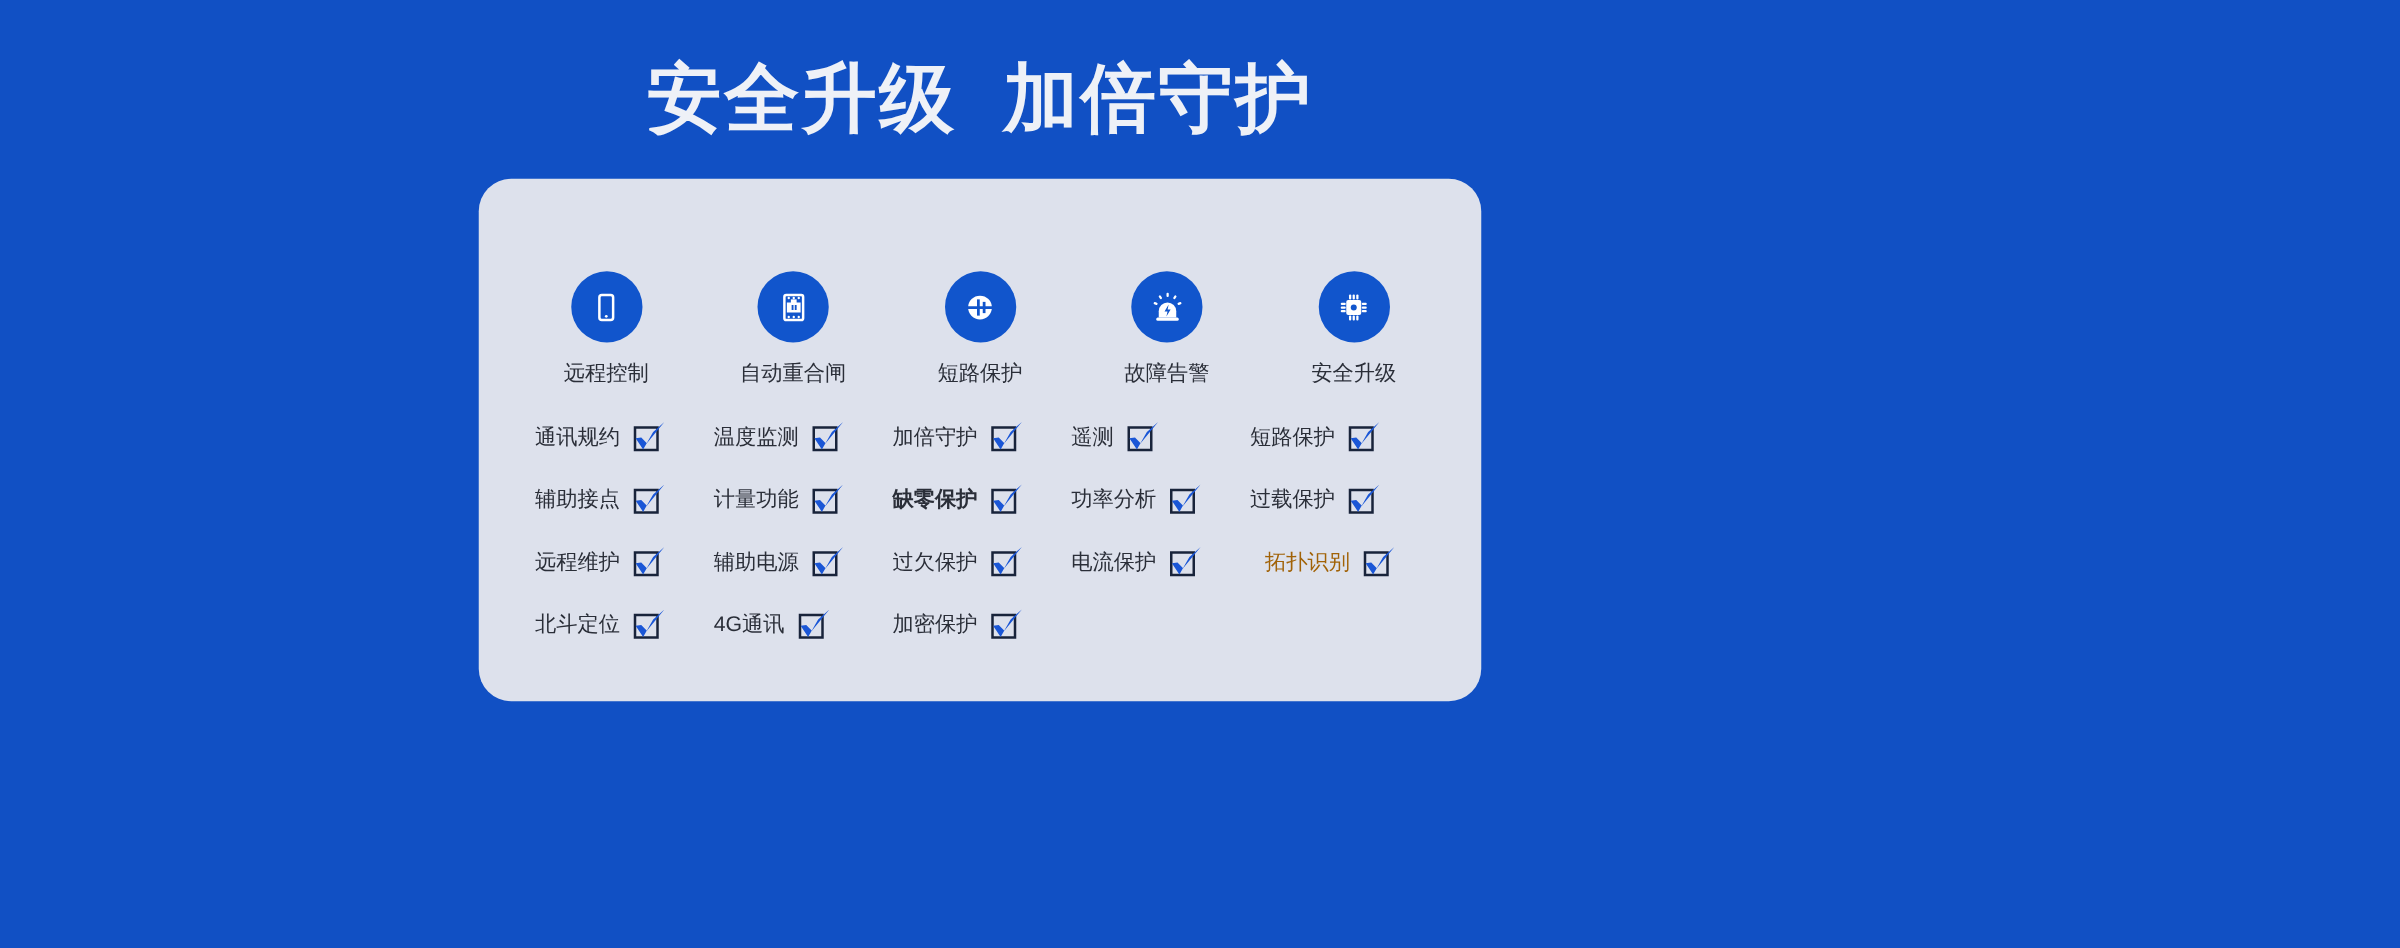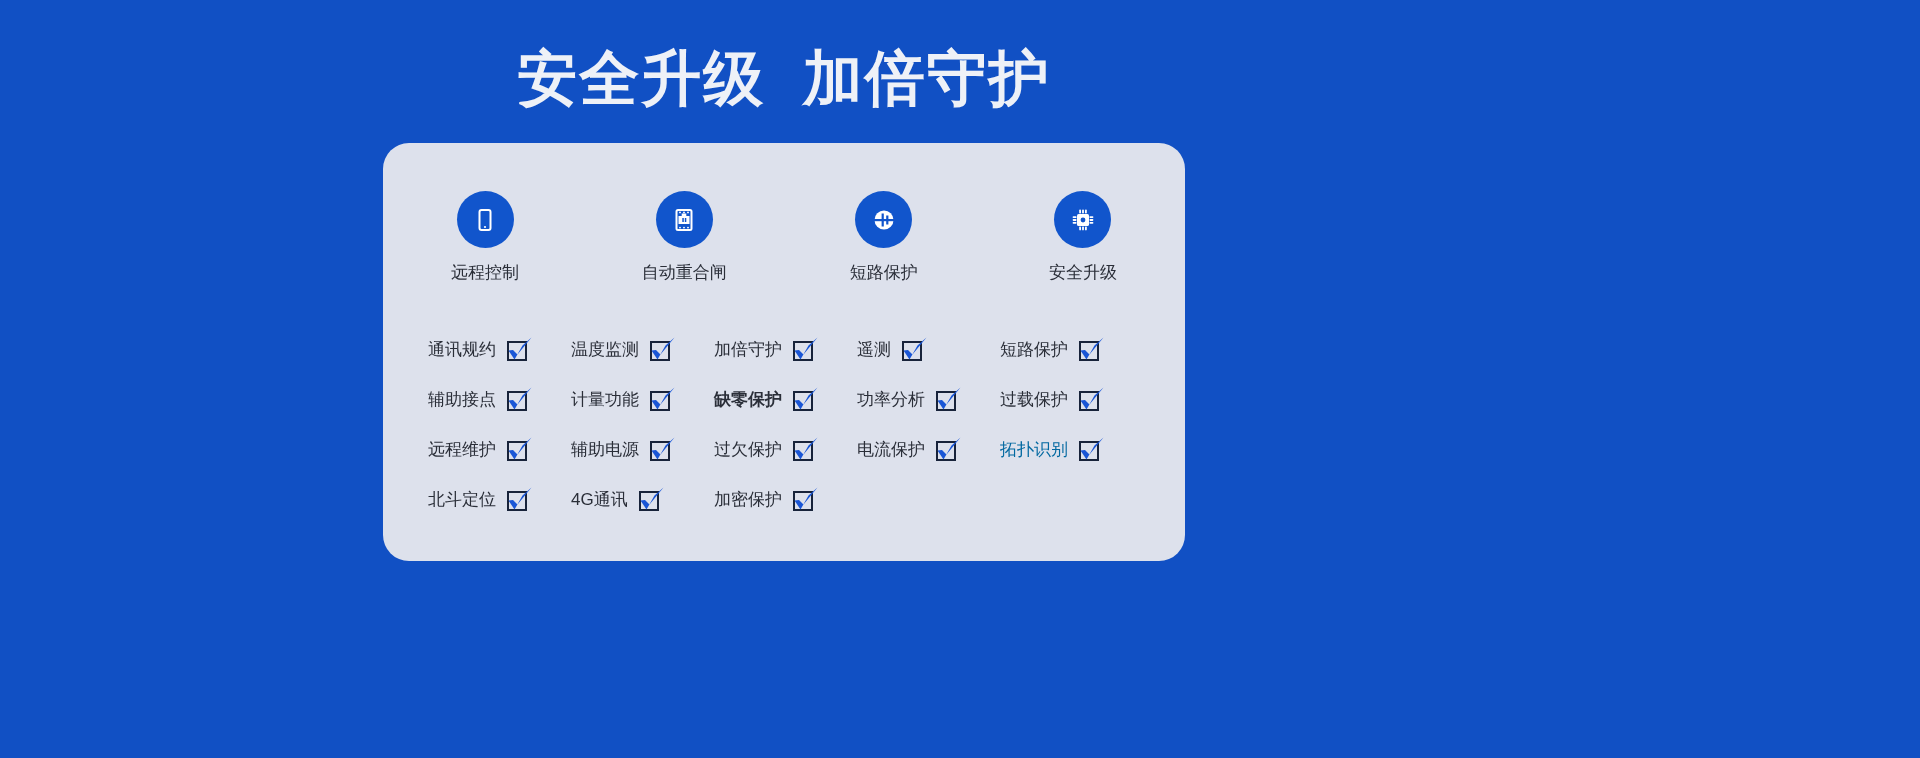--- a/index.html
+++ b/index.html
@@ -44,21 +44,21 @@
     width: 802px;
     height: 418px;
     background: #dde1ec;
     border-radius: 26px;
   }
 
   
   #icon-row {
     position: absolute;
     left: 0;
-    top: 48px;
+    top: 74px;
     width: 802px;
     display: flex;
     justify-content: space-between;
     padding: 0 42px;
     box-sizing: border-box;
   }
   .icon-cell {
     width: 120px;
     display: flex;
     flex-direction: column;
@@ -171,20 +171,35 @@
         <div class="icon-cell">
           <div class="icon-disc" style="background: rgb(17, 85, 204);">
             <svg width="32" height="32" viewBox="0 0 32 32">
               <circle cx="16" cy="16" r="9.5" fill="#ffffff"></circle>
               <rect x="4" y="15" width="24" height="2.2" fill="#1155cc"></rect>
               <rect x="13.6" y="9.5" width="2.2" height="13" fill="#1155cc"></rect>
               <rect x="18.2" y="11.5" width="2.2" height="9" fill="#1155cc"></rect>
             </svg>
           </div>
           <div class="icon-label" style="color: rgb(42, 46, 56);">短路保护</div>
+        </div>
+        <div class="icon-cell">
+          <div class="icon-disc" style="background: rgb(17, 85, 204);">
+            <svg width="30" height="30" viewBox="0 0 30 30">
+              <path d="M8 23 L8 18 A7 7 0 0 1 22 18 L22 23 Z" fill="#ffffff"></path>
+              <rect x="6" y="23" width="18" height="2.6" rx="1.2" fill="#ffffff"></rect>
+              <path d="M15.9 12.6 L12.6 18.2 L15 18.2 L14.1 22.2 L17.5 16.6 L15.1 16.6 Z" fill="#1155cc"></path>
+              <rect x="14.2" y="3.2" width="1.8" height="3.4" rx="0.8" fill="#ffffff"></rect>
+              <rect x="8.4" y="5.2" width="1.8" height="3.2" rx="0.8" fill="#ffffff" transform="rotate(-35 9.3 6.8)"></rect>
+              <rect x="20" y="5.2" width="1.8" height="3.2" rx="0.8" fill="#ffffff" transform="rotate(35 20.9 6.8)"></rect>
+              <rect x="4.6" y="10.2" width="1.8" height="3.2" rx="0.8" fill="#ffffff" transform="rotate(-70 5.5 11.8)"></rect>
+              <rect x="23.7" y="10.2" width="1.8" height="3.2" rx="0.8" fill="#ffffff" transform="rotate(70 24.6 11.8)"></rect>
+            </svg>
+          </div>
+          <div class="icon-label" style="color: rgb(42, 46, 56);">故障告警</div>
         </div>
         <div class="icon-cell">
           <div class="icon-disc" style="background: rgb(17, 85, 204);">
             <svg width="30" height="30" viewBox="0 0 30 30">
               <rect x="9" y="9" width="12" height="12" rx="1.6" fill="#ffffff"></rect>
               <circle cx="15" cy="15" r="2.4" fill="#1155cc"></circle>
               <g fill="#ffffff">
                 <rect x="11.2" y="4.6" width="1.8" height="4" rx="0.8"></rect>
                 <rect x="14.1" y="4.6" width="1.8" height="4" rx="0.8"></rect>
                 <rect x="17" y="4.6" width="1.8" height="4" rx="0.8"></rect>
@@ -330,21 +345,21 @@
           <div class="feature-item">
             <span class="feature-text" style="color: rgb(42, 46, 56);">电流保护</span>
             <span class="check-mark">
               <span class="box"></span>
               <svg width="30" height="28" viewBox="0 0 30 28">
                 <path d="M3.5 13.5 L9.5 22.5 L17.5 8.5 L26.5 0.5 L12.5 17.5 L8.0 13.0 Z" fill="#1a56d6"></path>
               </svg>
             </span>
           </div>
           <div class="feature-item">
-            <span class="feature-text" style="color: #0369a1;">拓扑识别</span>
+            <span class="feature-text" style="color: #a16207; margin-left: 12px;">拓扑识别</span>
             <span class="check-mark">
               <span class="box"></span>
               <svg width="30" height="28" viewBox="0 0 30 28">
                 <path d="M3.5 13.5 L9.5 22.5 L17.5 8.5 L26.5 0.5 L12.5 17.5 L8.0 13.0 Z" fill="#1a56d6"></path>
               </svg>
             </span>
           </div>
         </div>
         <div class="feature-row">
           <div class="feature-item">

